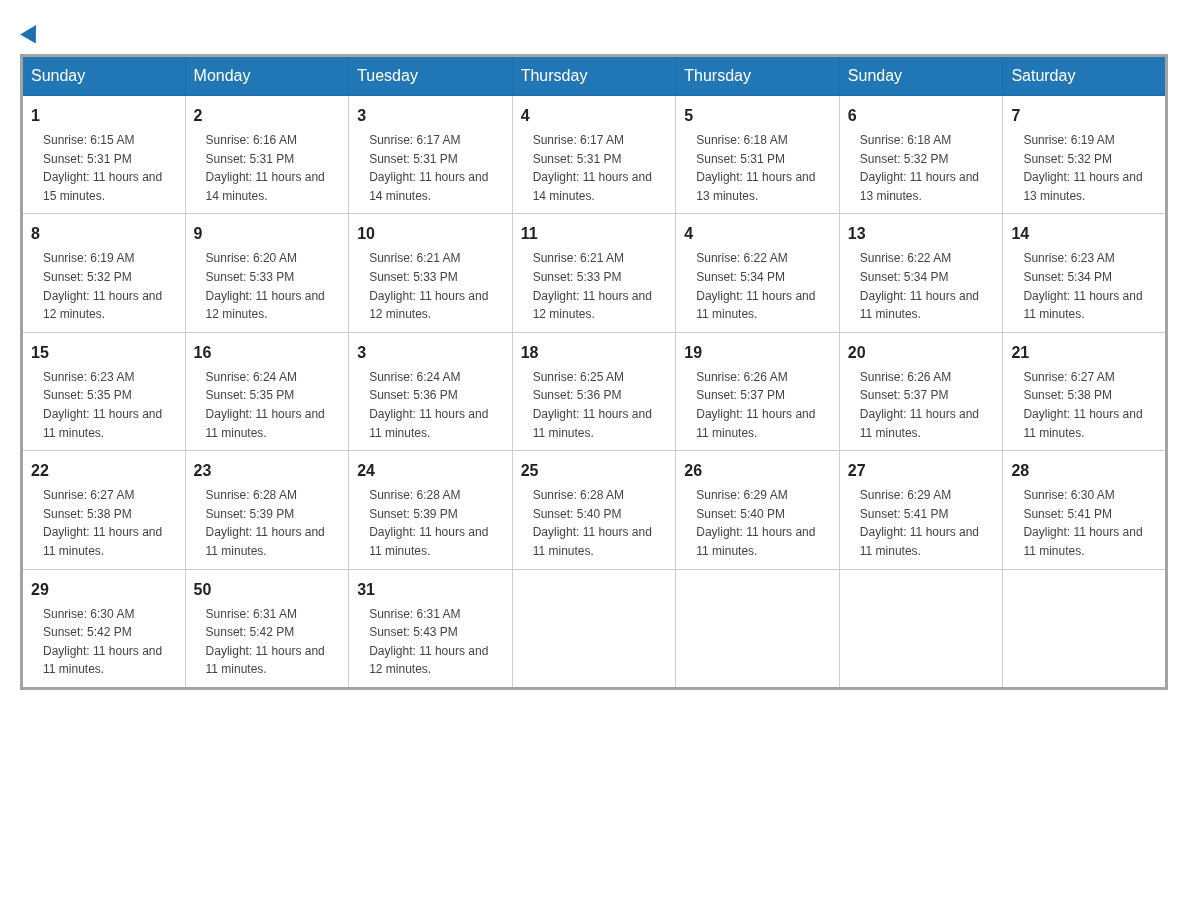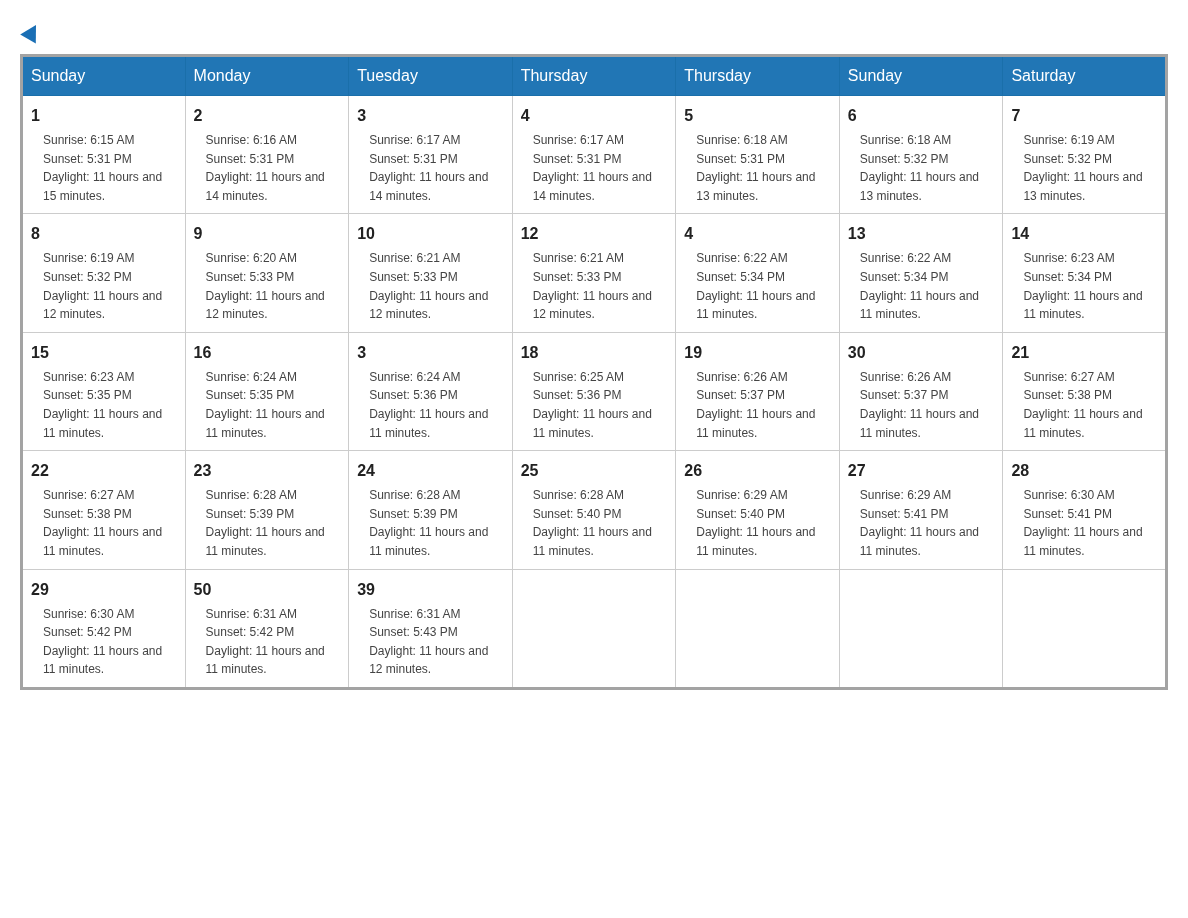--- a/index.html
+++ b/index.html
@@ -148,21 +148,21 @@
         </td>
         <td>
           <span class="day-number">9</span>
           <div class="day-info">Sunrise: 6:20 AM<br>Sunset: 5:33 PM<br>Daylight: 11 hours and 12 minutes.</div>
         </td>
         <td>
           <span class="day-number">10</span>
           <div class="day-info">Sunrise: 6:21 AM<br>Sunset: 5:33 PM<br>Daylight: 11 hours and 12 minutes.</div>
         </td>
         <td>
-          <span class="day-number">12</span>
+          <span class="day-number">11</span>
           <div class="day-info">Sunrise: 6:21 AM<br>Sunset: 5:33 PM<br>Daylight: 11 hours and 12 minutes.</div>
         </td>
         <td>
           <span class="day-number">4</span>
           <div class="day-info">Sunrise: 6:22 AM<br>Sunset: 5:34 PM<br>Daylight: 11 hours and 11 minutes.</div>
         </td>
         <td>
           <span class="day-number">13</span>
           <div class="day-info">Sunrise: 6:22 AM<br>Sunset: 5:34 PM<br>Daylight: 11 hours and 11 minutes.</div>
         </td>
@@ -186,21 +186,21 @@
         </td>
         <td>
           <span class="day-number">18</span>
           <div class="day-info">Sunrise: 6:25 AM<br>Sunset: 5:36 PM<br>Daylight: 11 hours and 11 minutes.</div>
         </td>
         <td>
           <span class="day-number">19</span>
           <div class="day-info">Sunrise: 6:26 AM<br>Sunset: 5:37 PM<br>Daylight: 11 hours and 11 minutes.</div>
         </td>
         <td>
-          <span class="day-number">30</span>
+          <span class="day-number">20</span>
           <div class="day-info">Sunrise: 6:26 AM<br>Sunset: 5:37 PM<br>Daylight: 11 hours and 11 minutes.</div>
         </td>
         <td>
           <span class="day-number">21</span>
           <div class="day-info">Sunrise: 6:27 AM<br>Sunset: 5:38 PM<br>Daylight: 11 hours and 11 minutes.</div>
         </td>
       </tr>
       <tr>
         <td>
           <span class="day-number">22</span>
@@ -234,21 +234,21 @@
       <tr>
         <td>
           <span class="day-number">29</span>
           <div class="day-info">Sunrise: 6:30 AM<br>Sunset: 5:42 PM<br>Daylight: 11 hours and 11 minutes.</div>
         </td>
         <td>
           <span class="day-number">50</span>
           <div class="day-info">Sunrise: 6:31 AM<br>Sunset: 5:42 PM<br>Daylight: 11 hours and 11 minutes.</div>
         </td>
         <td>
-          <span class="day-number">39</span>
+          <span class="day-number">31</span>
           <div class="day-info">Sunrise: 6:31 AM<br>Sunset: 5:43 PM<br>Daylight: 11 hours and 12 minutes.</div>
         </td>
         <td class="empty-cell"></td>
         <td class="empty-cell"></td>
         <td class="empty-cell"></td>
         <td class="empty-cell"></td>
       </tr>
     </tbody>
 </table>
 

